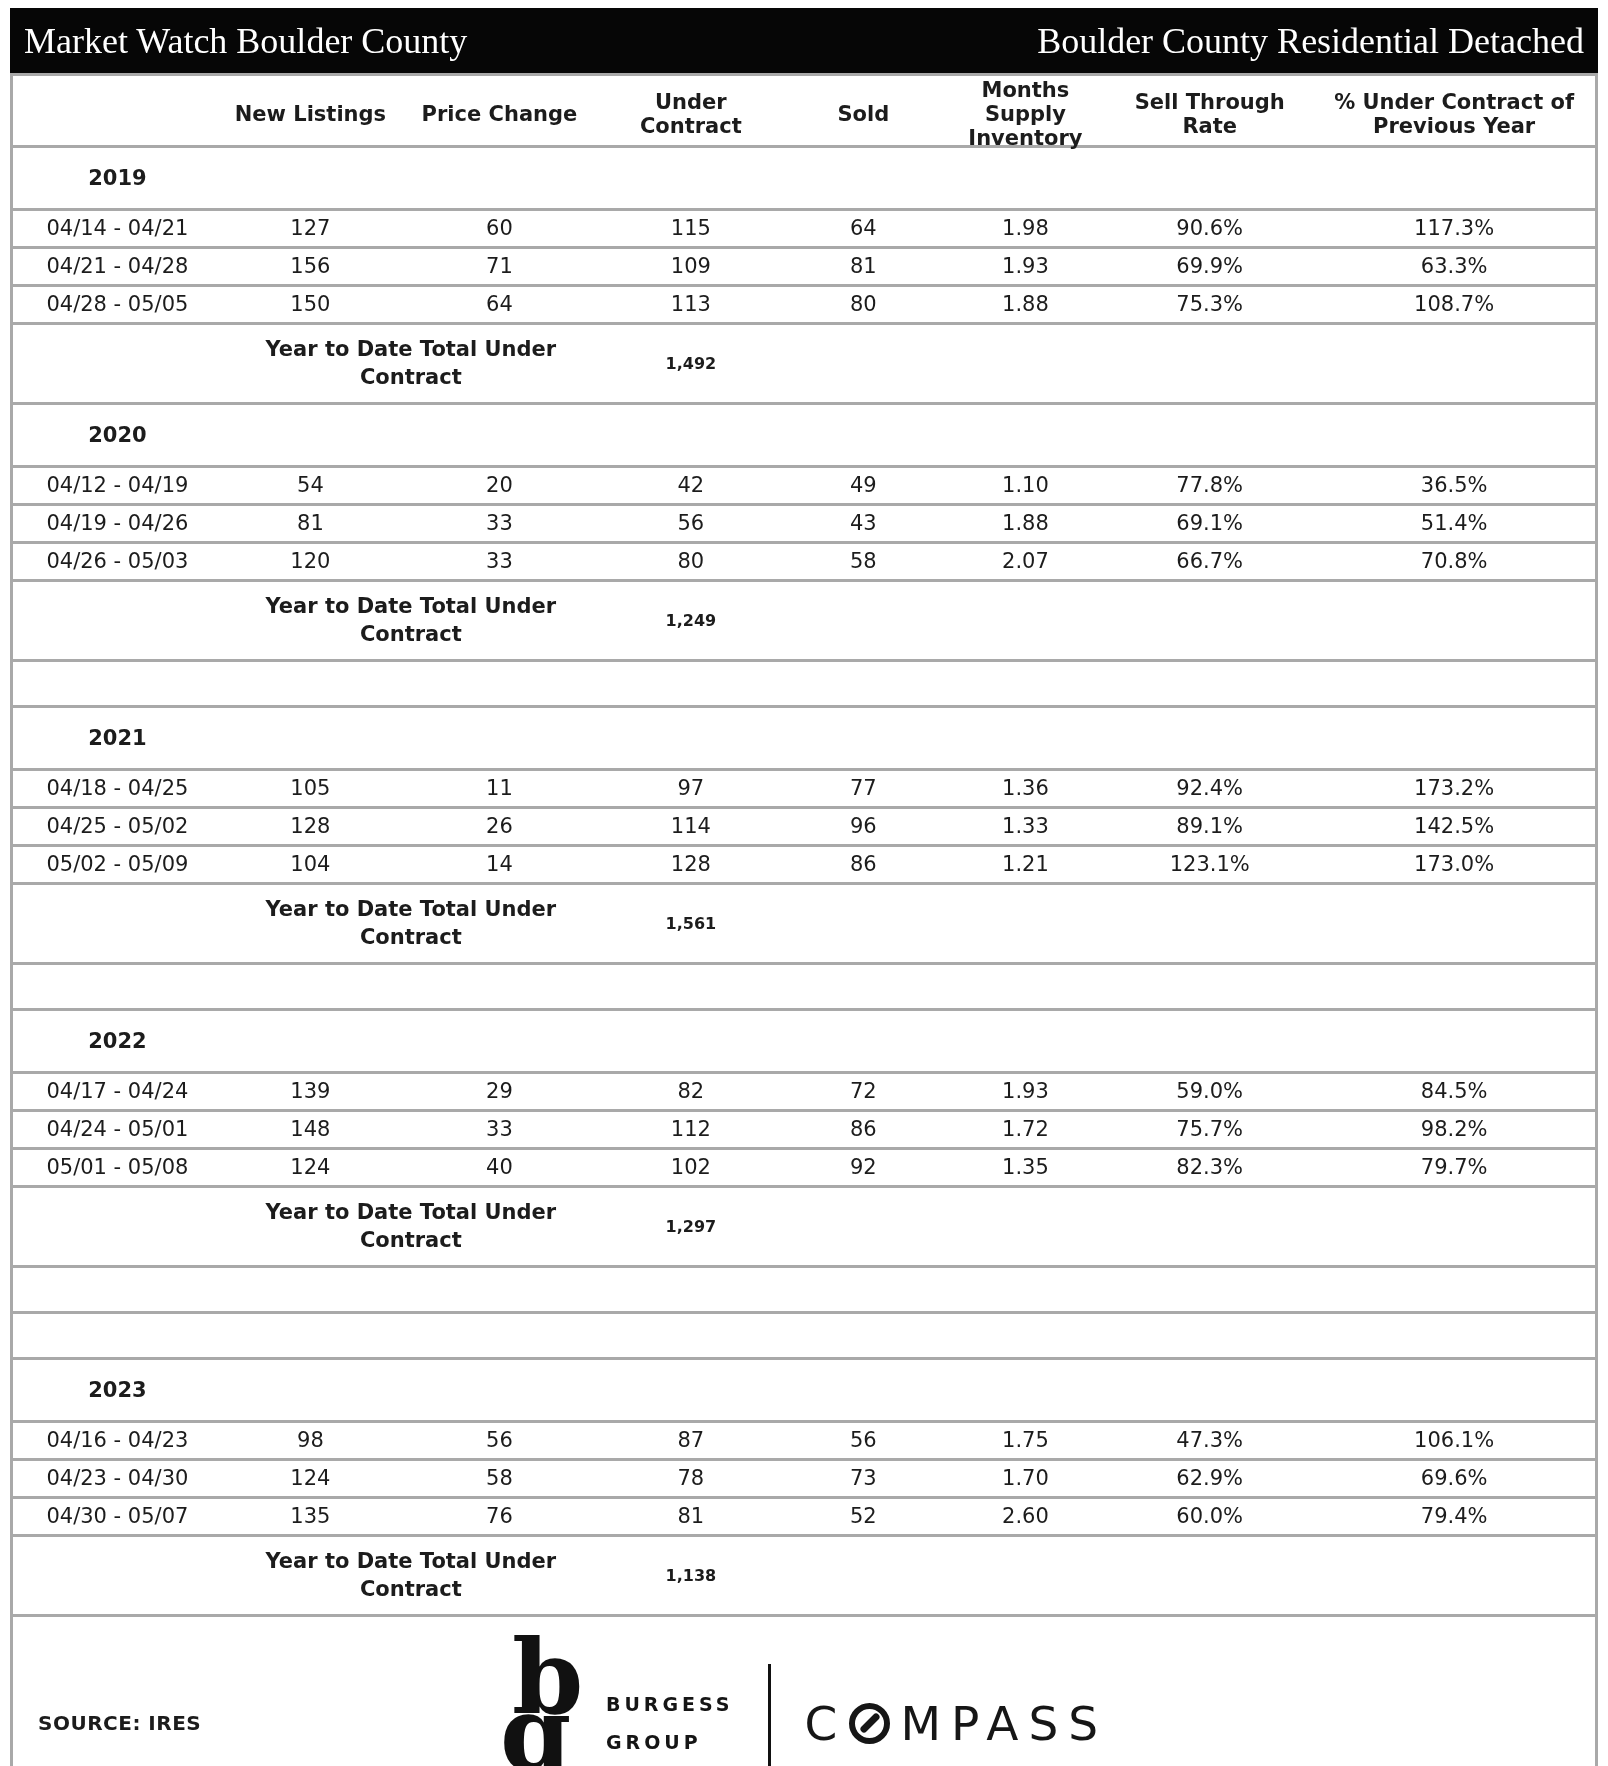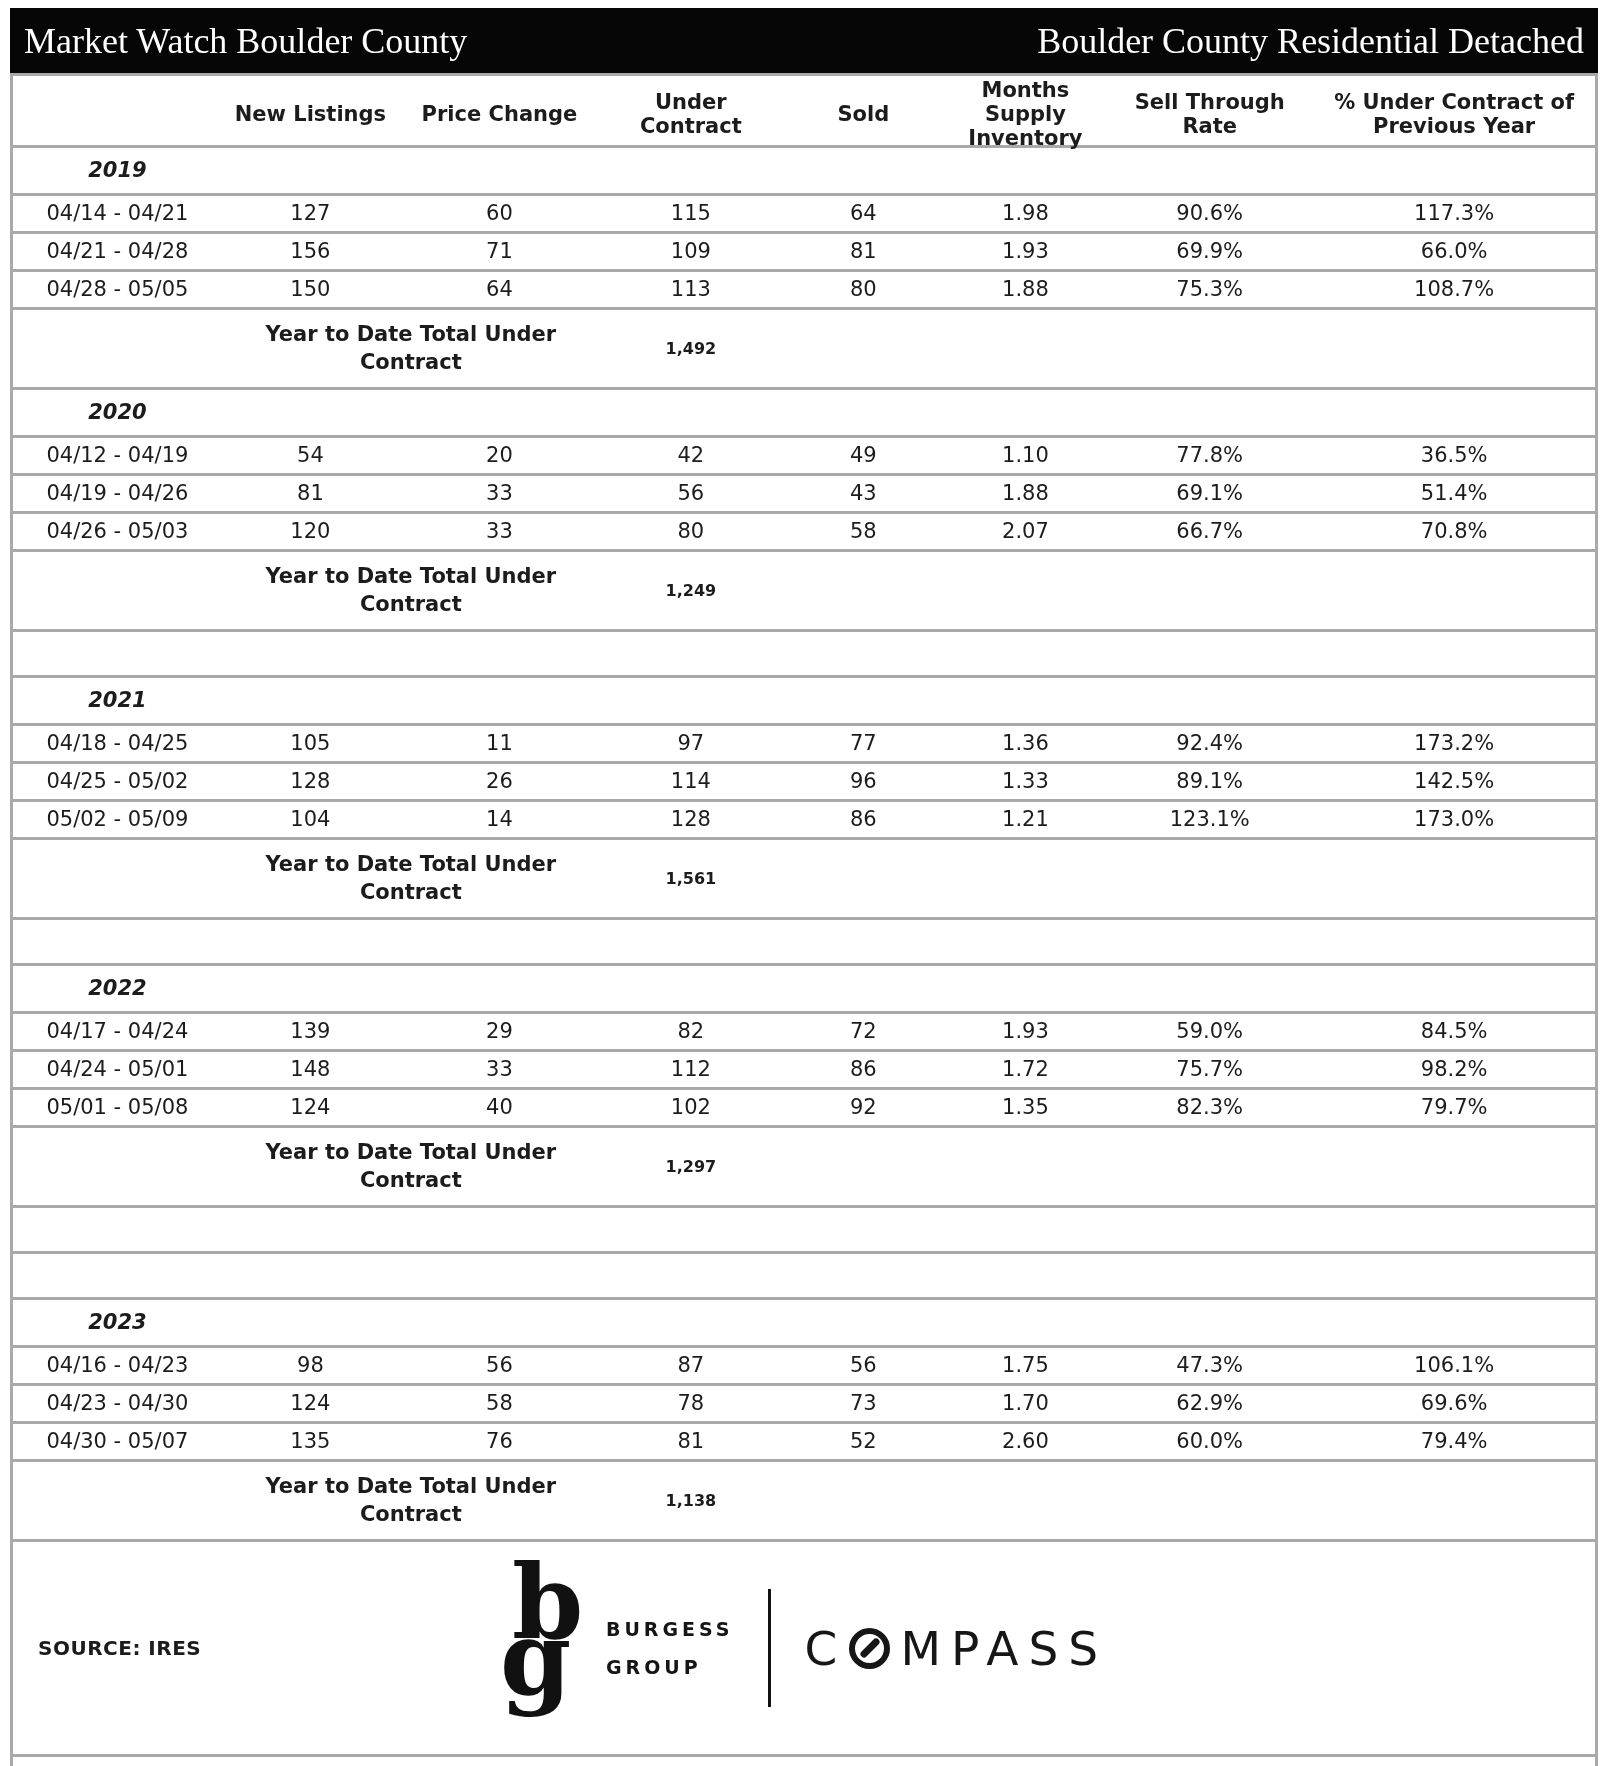--- a/index.html
+++ b/index.html
@@ -45,21 +45,21 @@
     align-items: center;
   }
   .cell {
     text-align: center;
     font-size: 21px;
     line-height: 1.15;
     padding: 2px 4px;
   }
   .header-row { height: 72px; }
   .header-row .cell { font-weight: bold; font-size: 21px; }
-  .row-year { height: 48px; font-style: italic; }
+  .row-year { height: 63px; }
   .row-year .cell { font-weight: bold; text-align: center; }
   .row-data { height: 38px; }
   .row-ytd { height: 80px; }
   .row-ytd .ytd-label {
     grid-column: 2 / span 2;
     font-weight: bold;
     font-size: 21px;
     line-height: 1.3;
     text-align: center;
     padding: 0 40px;
@@ -197,21 +197,21 @@
           <div class="cell">117.3%</div>
         </div>
         <div class="t-row row-data">
           <div class="cell">04/21 - 04/28</div>
           <div class="cell">156</div>
           <div class="cell">71</div>
           <div class="cell">109</div>
           <div class="cell">81</div>
           <div class="cell">1.93</div>
           <div class="cell">69.9%</div>
-          <div class="cell">66.0%</div>
+          <div class="cell">63.3%</div>
         </div>
         <div class="t-row row-data">
           <div class="cell">04/28 - 05/05</div>
           <div class="cell">150</div>
           <div class="cell">64</div>
           <div class="cell">113</div>
           <div class="cell">80</div>
           <div class="cell">1.88</div>
           <div class="cell">75.3%</div>
           <div class="cell">108.7%</div>

